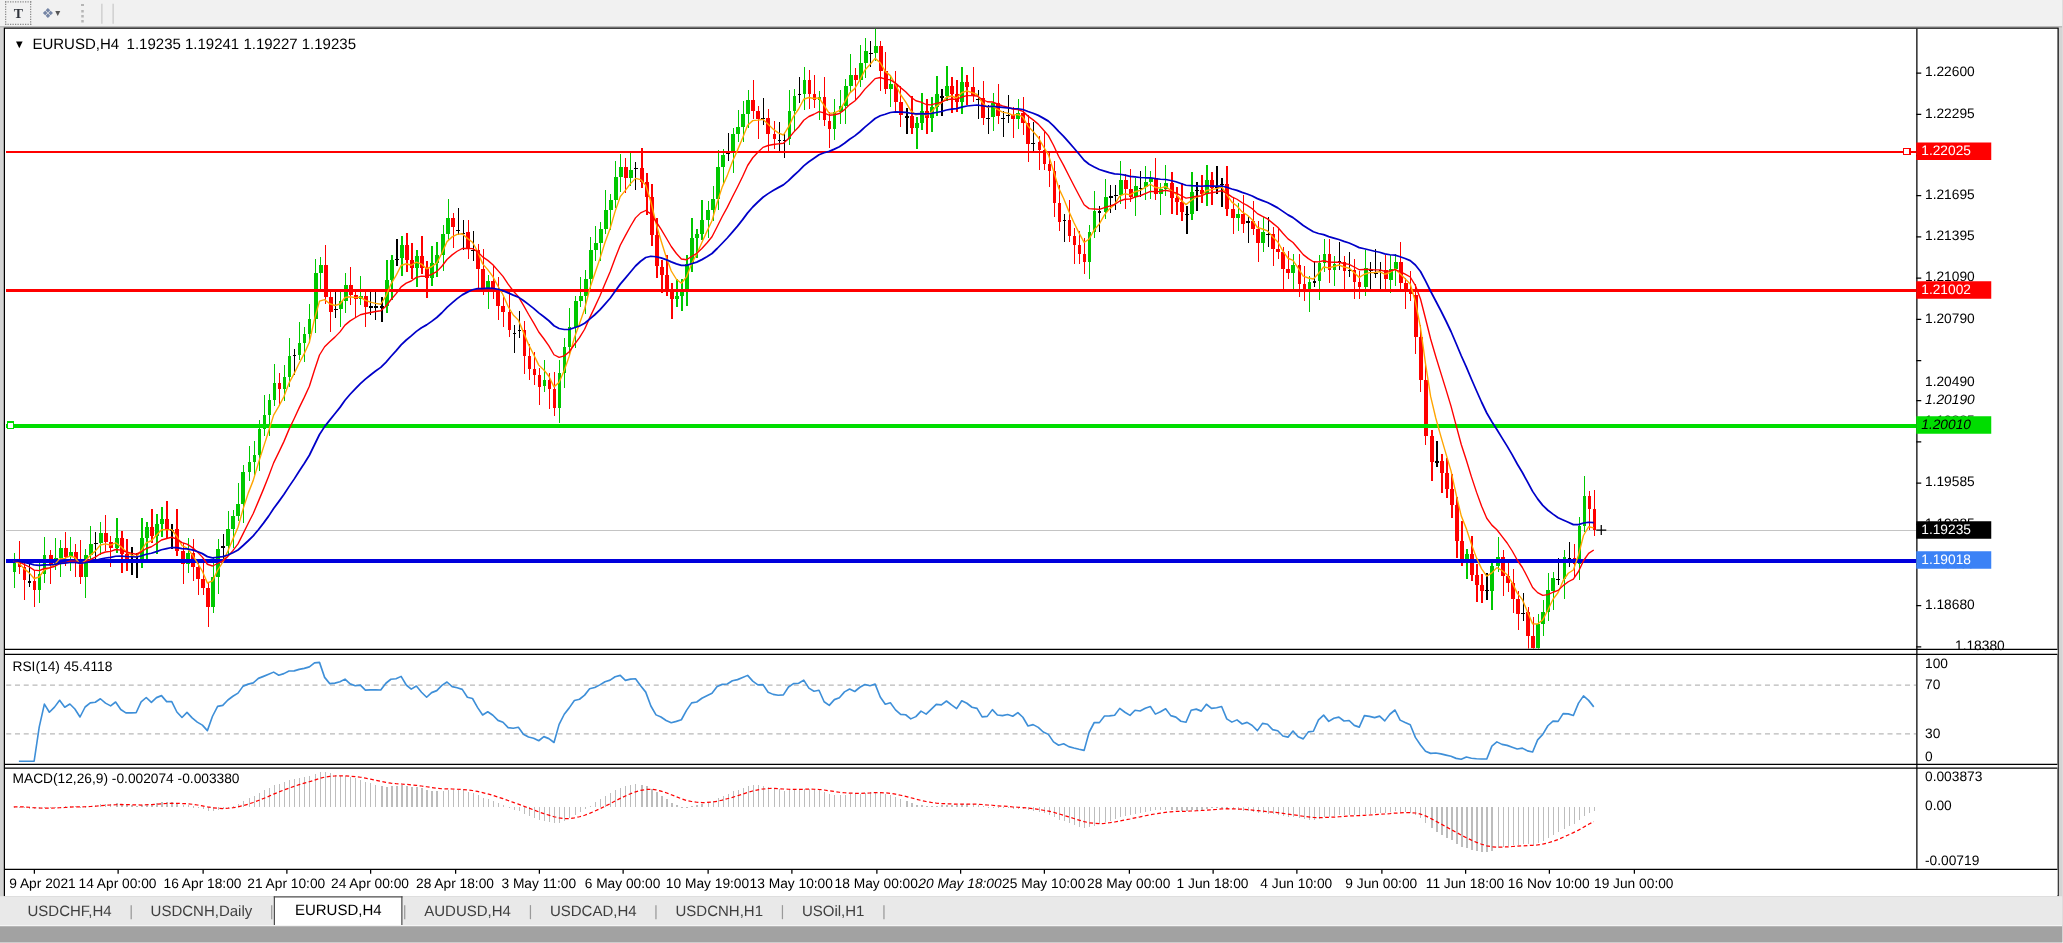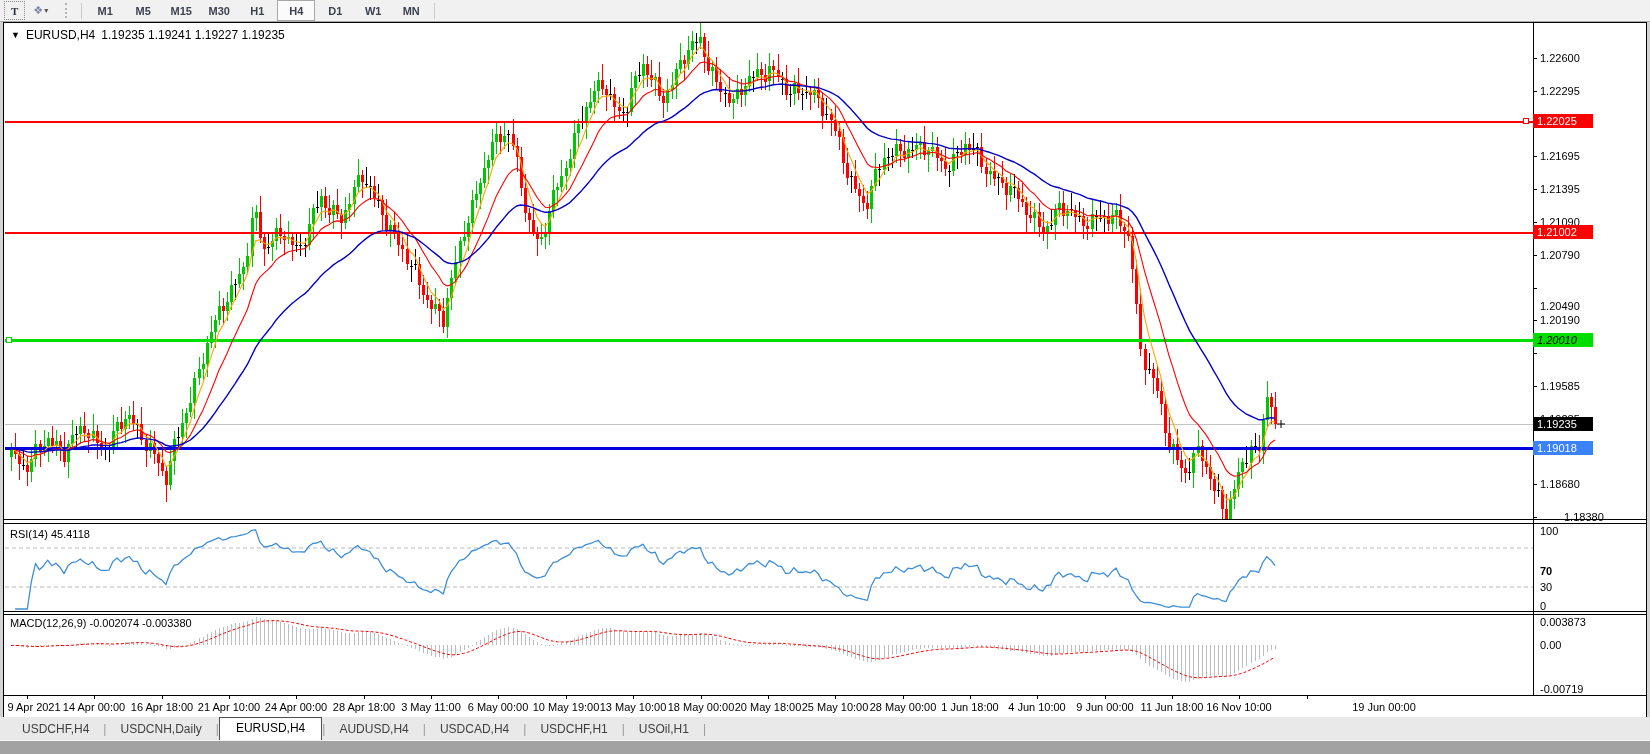--- a/index.html
+++ b/index.html
@@ -43,31 +43,20 @@
 <div class="page">
 
   <div class="toolbar">
     <div class="tbtn t-tool">T</div>
     <div class="tbtn">
       <span class="tool-icon">❖</span>
       <span class="caret">▾</span>
     </div>
     <div class="grip"></div>
     <div class="vsep"></div>
-    <div id="tf-buttons" style="display:flex;align-items:center;">
-        <div class="tbtn tf">M1</div>
-        <div class="tbtn tf">M5</div>
-        <div class="tbtn tf">M15</div>
-        <div class="tbtn tf">M30</div>
-        <div class="tbtn tf">H1</div>
-        <div class="tbtn tf active">H4</div>
-        <div class="tbtn tf">D1</div>
-        <div class="tbtn tf">W1</div>
-        <div class="tbtn tf">MN</div>
-      </div>
     <div class="vsep"></div>
   </div>
 
   <div class="chart-window">
     <div class="chart-title">
       <span class="dd">▼</span>
       <span>EURUSD,H4</span>
       <span>1.19235 1.19241 1.19227 1.19235</span>
     </div>
 
@@ -1051,40 +1040,40 @@
         <div class="ptick" style="top: 127px;">1.21695</div>
         <div class="ptickdash" style="top: 166px;"></div>
         <div class="ptick" style="top: 160px;">1.21395</div>
         <div class="ptickdash" style="top: 199px;"></div>
         <div class="ptick" style="top: 193px;">1.21090</div>
         <div class="ptickdash" style="top: 232px;"></div>
         <div class="ptick" style="top: 226px;">1.20790</div>
         <div class="ptickdash" style="top: 265px;"></div>
         <div class="ptick" style="top: 259px; margin-top: 18px;">1.20490</div>
         <div class="ptickdash" style="top: 297px;"></div>
-        <div class="ptick" style="top: 291px;">1.20190</div>
+        <div class="ptick" style="top: 291px; font-style: italic;">1.20190</div>
         <div class="ptickdash" style="top: 330px;"></div>
         <div class="ptick" style="top: 308px;">1.19885</div>
         <div class="ptickdash" style="top: 363px;"></div>
         <div class="ptick" style="top: 357px;">1.19585</div>
         <div class="ptickdash" style="top: 396px;"></div>
         <div class="ptick" style="top: 390px;">1.19285</div>
         <div class="ptickdash" style="top: 428px;"></div>
         <div class="ptick" style="top: 422px;">1.18985</div>
         <div class="ptickdash" style="top: 461px;"></div>
         <div class="ptick" style="top: 455px;">1.18680</div>
         <div class="ptickdash" style="top: 494px;"></div>
         <div class="ptick" style="top: 488px; margin-left: 24px;">1.18380</div>
         <div class="ptag" style="top: 91px; background: rgb(255, 0, 0); color: rgb(255, 255, 255);">1.22025</div>
         <div class="ptag" style="top: 202px; background: rgb(255, 0, 0); color: rgb(255, 255, 255);">1.21002</div>
         <div class="ptag" style="top: 310px; background: rgb(0, 221, 0); color: rgb(0, 0, 0); font-style: italic;">1.20010</div>
         <div class="ptag" style="top: 394px; background: rgb(0, 0, 0); color: rgb(255, 255, 255);">1.19235</div>
         <div class="ptag" style="top: 418px; background: #3b82f6; color: rgb(255, 255, 255);">1.19018</div>
         <div class="ptick" style="top: 502px;">100</div>
-        <div class="ptick" style="top: 542px; font-weight: bold;">70</div>
+        <div class="ptick" style="top: 519px;">70</div>
         <div class="ptick" style="top: 558px;">30</div>
         <div class="ptick" style="top: 577px;">0</div>
         <div class="ptick" style="top: 593px;">0.003873</div>
         <div class="ptick" style="top: 616px;">0.00</div>
         <div class="ptick" style="top: 660px;">-0.00719</div>
       </div>
     <div class="axis-row" id="axis-row">
         <div class="dtick" style="left: 23px;"></div>
         <div class="dlabel" style="left: 30px;">9 Apr 2021</div>
         <div class="dtick" style="left: 90px;"></div>
@@ -1101,52 +1090,52 @@
         <div class="dlabel" style="left: 427px;">3 May 11:00</div>
         <div class="dtick" style="left: 494px;"></div>
         <div class="dlabel" style="left: 494px;">6 May 00:00</div>
         <div class="dtick" style="left: 562px;"></div>
         <div class="dlabel" style="left: 562px;">10 May 19:00</div>
         <div class="dtick" style="left: 629px;"></div>
         <div class="dlabel" style="left: 629px;">13 May 10:00</div>
         <div class="dtick" style="left: 697px;"></div>
         <div class="dlabel" style="left: 697px;">18 May 00:00</div>
         <div class="dtick" style="left: 764px;"></div>
-        <div class="dlabel" style="left: 764px;">20 May 18:00</div>
+        <div class="dlabel" style="left: 764px; font-style: italic;">20 May 18:00</div>
         <div class="dtick" style="left: 831px;"></div>
         <div class="dlabel" style="left: 831px;">25 May 10:00</div>
         <div class="dtick" style="left: 899px;"></div>
         <div class="dlabel" style="left: 899px;">28 May 00:00</div>
         <div class="dtick" style="left: 966px;"></div>
         <div class="dlabel" style="left: 966px;">1 Jun 18:00</div>
         <div class="dtick" style="left: 1033px;"></div>
         <div class="dlabel" style="left: 1033px;">4 Jun 10:00</div>
         <div class="dtick" style="left: 1101px;"></div>
         <div class="dlabel" style="left: 1101px;">9 Jun 00:00</div>
         <div class="dtick" style="left: 1168px;"></div>
         <div class="dlabel" style="left: 1168px;">11 Jun 18:00</div>
         <div class="dtick" style="left: 1235px;"></div>
         <div class="dlabel" style="left: 1235px;">16 Nov 10:00</div>
         <div class="dtick" style="left: 1303px;"></div>
-        <div class="dlabel" style="left: 1380px;">19 Jun 00:00</div>
+        <div class="dlabel" style="left: 1303px;">19 Jun 00:00</div>
       </div>
   </div>
 
   <div class="tabbar" id="tabbar">
       <div style="width: 8px;"></div>
       <div class="tab">USDCHF,H4</div>
       <div class="tabsep">|</div>
       <div class="tab">USDCNH,Daily</div>
       <div class="tabsep">|</div>
       <div class="tab active">EURUSD,H4</div>
       <div class="tabsep">|</div>
       <div class="tab">AUDUSD,H4</div>
       <div class="tabsep">|</div>
       <div class="tab">USDCAD,H4</div>
       <div class="tabsep">|</div>
-      <div class="tab">USDCHF,H1</div>
+      <div class="tab">USDCNH,H1</div>
       <div class="tabsep">|</div>
       <div class="tab">USOil,H1</div>
       <div class="tabsep">|</div>
     </div>
   <div class="tab-scroll">◄</div>
   <div class="bottom-strip"></div>
 </div>
 
 </body></html>

